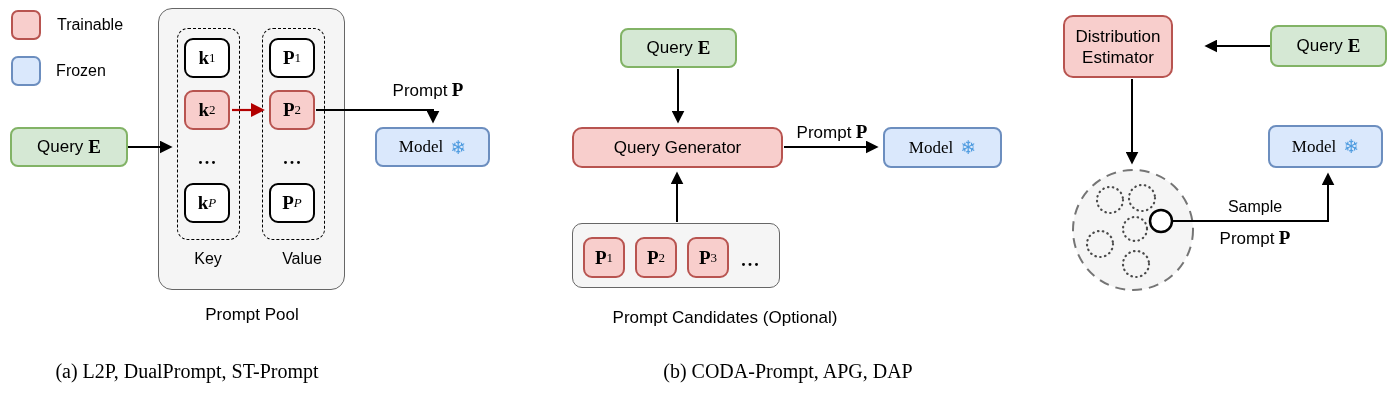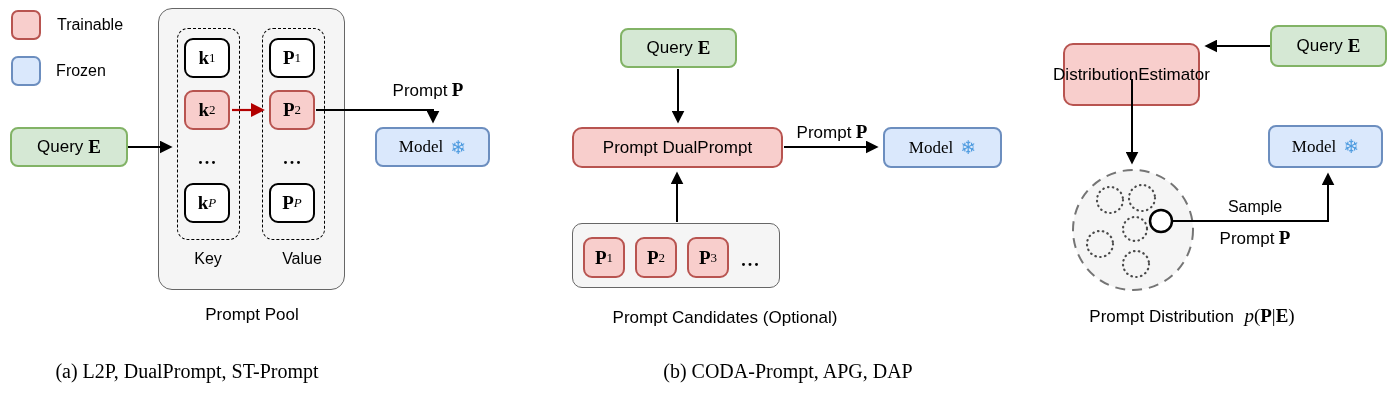--- a/index.html
+++ b/index.html
@@ -96,21 +96,21 @@
   </div>
 
   <div class="center caption" style="left:187px;top:371px;">(a) L2P, DualPrompt, ST-Prompt</div>
 
   <div class="box querybox" style="left:620px;top:28px;width:117px;height:40px;">
     <span class="lbl">Query</span>
     <span class="mb mathgap">E</span>
   </div>
 
   <div class="box trainable" style="left:572px;top:127px;width:211px;height:41px;border-radius:10px;">
-    <span class="lbl">Prompt DualPrompt</span>
+    <span class="lbl">Query Generator</span>
   </div>
 
   <div class="center" style="left:832px;top:132px;">
     <span class="lbl">Prompt</span>
     <span class="mb">P</span>
   </div>
 
   <div class="box frozen" style="left:883px;top:127px;width:119px;height:41px;">
     <span class="lbl">Model</span>
     <span class="snow">❄</span>
@@ -128,45 +128,41 @@
   <div class="itembox trainable" style="left:687px;top:237px;width:42px;height:41px;">
     <span class="mb">P</span>
       <span class="ms">3</span>
   </div>
   <div class="center dots" style="left:751px;top:260px;">...</div>
 
   <div class="center caption" style="left:788px;top:371px;">(b) CODA-Prompt, APG, DAP</div>
 
   <div class="center lbl" style="left:725px;top:318px;">Prompt Candidates (Optional)</div>
 
-  <div class="box trainable twoline" style="left:1063px;top:15px;width:137px;height:63px;border-radius:10px;flex-direction:row;margin-top:28px;">
+  <div class="box trainable twoline" style="left:1063px;top:15px;width:110px;height:63px;border-radius:10px;flex-direction:column;">
     <span class="lbl">Distribution</span>
     <span class="lbl">Estimator</span>
   </div>
 
   <div class="box querybox" style="left:1270px;top:25px;width:117px;height:42px;">
     <span class="lbl">Query</span>
     <span class="mb mathgap">E</span>
   </div>
 
   <div class="box frozen" style="left:1268px;top:125px;width:115px;height:43px;">
     <span class="lbl">Model</span>
     <span class="snow">❄</span>
   </div>
 
   <div class="center lbl-sm" style="left:1255px;top:207px;">Sample</div>
   <div class="center" style="left:1255px;top:238px;">
     <span class="lbl">Prompt</span>
     <span class="mb">P</span>
   </div>
 
-  <div class="center" style="left:1192px;top:316px;">
-    <span class="lbl">Prompt Distribution</span>
-    <span style="margin-left:6px;font-family:'Liberation Serif',serif;font-size:19px;"><i>p</i><span>(</span><b>P</b><span>|</span><b>E</b><span>)</span></span>
-  </div>
 
   <div class="center caption" style="left:1185px;top:371px;margin-top:42px;">(c) Ours</div>
 
   <svg class="layer" width="1400" height="400" viewBox="0 0 1400 400">
     <defs>
       <marker id="ab" viewBox="0 0 10 10" refX="8" refY="5" markerWidth="6.5" markerHeight="6.5" orient="auto-start-reverse">
         <path d="M0,0 L10,5 L0,10 z" fill="#000000"></path>
       </marker>
       <marker id="ar" viewBox="0 0 10 10" refX="8" refY="5" markerWidth="6.5" markerHeight="6.5" orient="auto-start-reverse">
         <path d="M0,0 L10,5 L0,10 z" fill="#b20000"></path>

